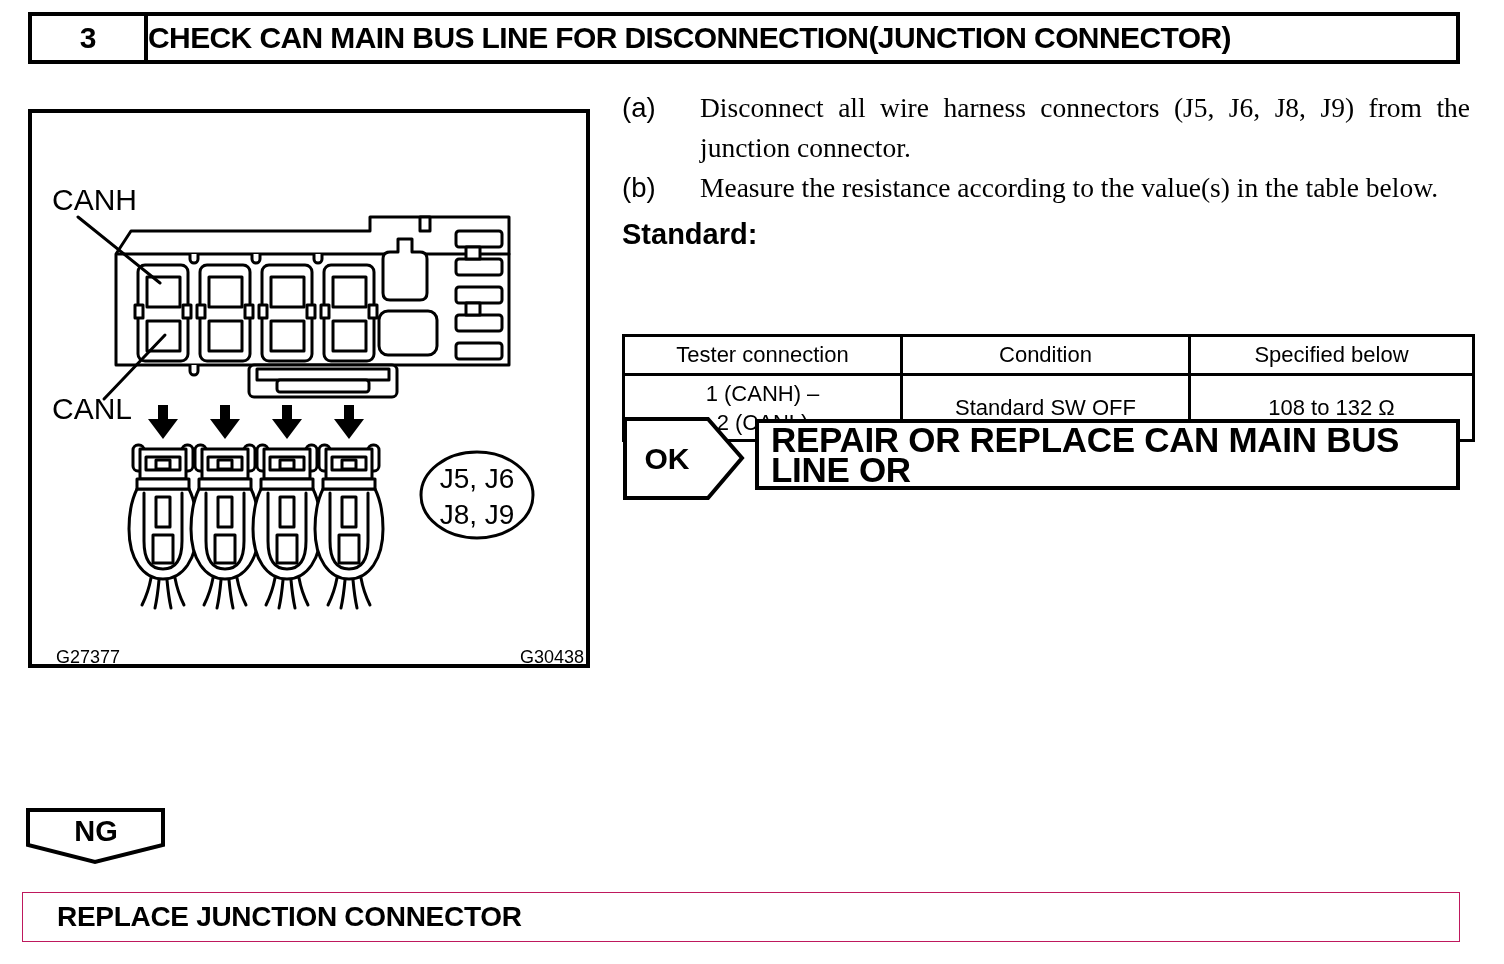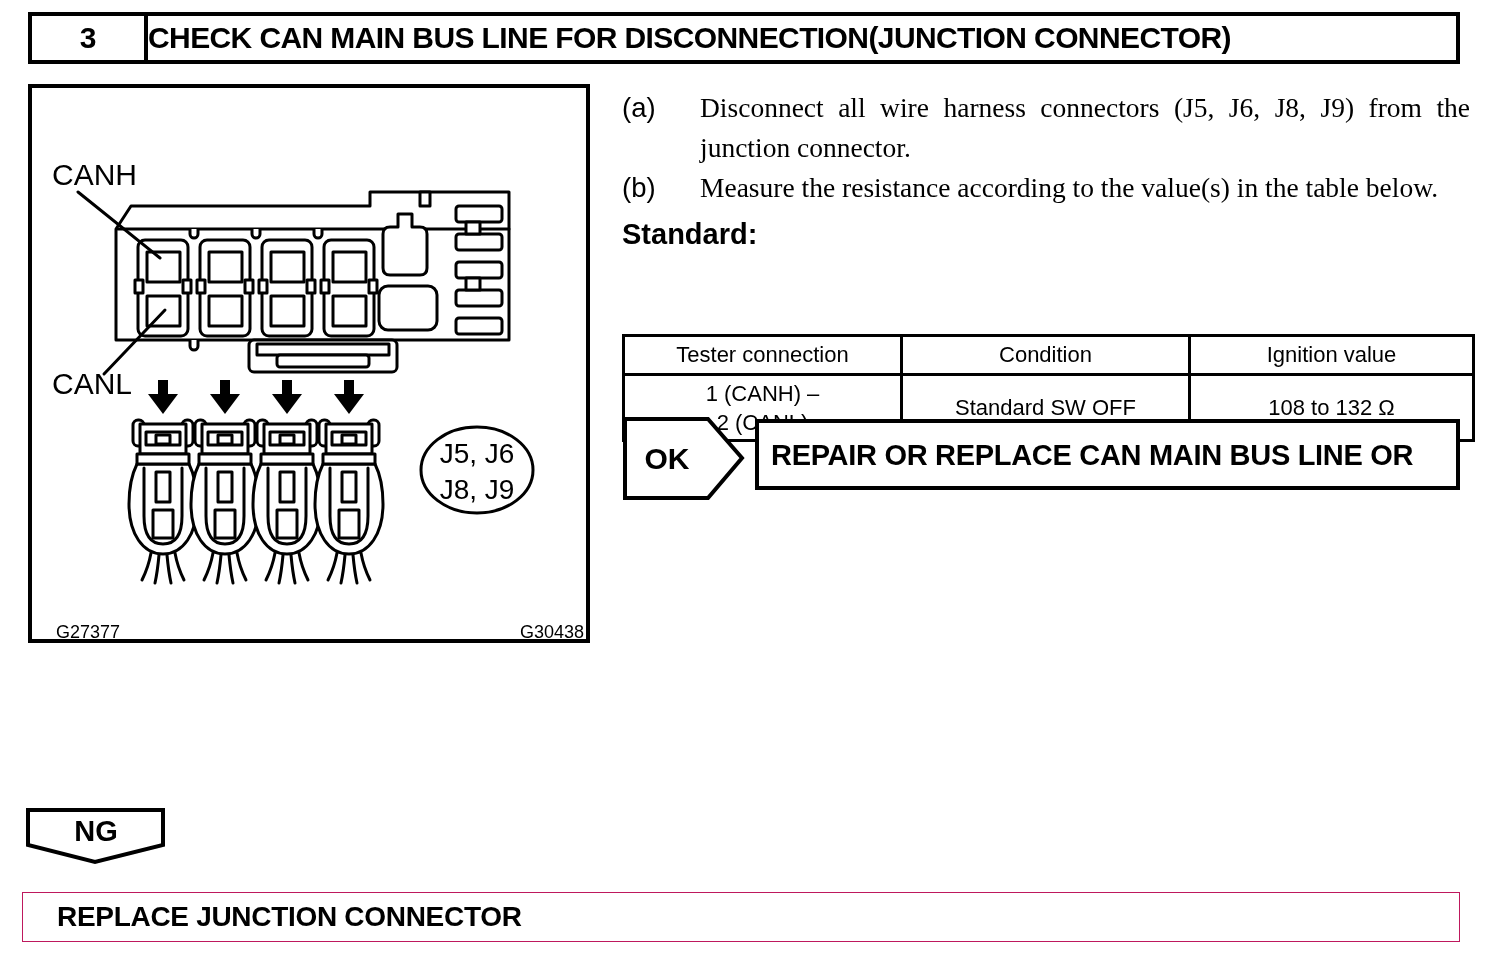--- a/index.html
+++ b/index.html
@@ -11,21 +11,21 @@
   .abs{position:absolute;box-sizing:border-box;}
 
   
   #step-header{left:28px;top:12px;width:1432px;height:52px;border:4px solid #000;display:flex;background:#fff;}
   .step-num{width:112px;border-right:4px solid #000;display:flex;align-items:center;justify-content:center;
             font-weight:bold;font-size:30px;}
   .step-title{flex:1;display:flex;align-items:center;padding-left:0;font-weight:bold;font-size:30px;
               letter-spacing:-0.6px;white-space:nowrap;overflow:hidden;}
 
   
-  #figure-box{left:28px;top:84px;width:562px;height:559px;border:4px solid #000;background:#fff;}
+  #figure-box{left:28px;top:109px;width:562px;height:559px;border:4px solid #000;background:#fff;}
   #figure-box svg{display:block;}
   .ink{stroke:#000;fill:none;stroke-width:3;stroke-linejoin:round;stroke-linecap:round;}
   .inkf{stroke:#000;fill:#fff;stroke-width:3;stroke-linejoin:round;}
   .solid{fill:#000;stroke:none;}
   .figtext{font-family:"Liberation Sans",sans-serif;fill:#000;stroke:none;}
 
   
   #instructions{left:622px;top:88px;width:841px;font-size:27.5px;line-height:40px;}
   .instr-item{position:relative;}
   .instr-marker{position:absolute;left:0;top:0;}
@@ -37,21 +37,21 @@
               font-size:22px;table-layout:fixed;margin-top:36px;}
   #spec-table th,#spec-table td{border:3px solid #000;text-align:center;vertical-align:middle;
                                 font-weight:normal;padding:0;}
   #spec-table th{height:36px;}
   #spec-table td{height:63px;line-height:29px;}
 
   
   #ok-arrow{left:623px;top:417px;}
   #ok-box{left:755px;top:419px;width:705px;height:71px;border:4px solid #000;background:#fff;
           display:flex;flex-direction:column;justify-content:center;padding-left:12px;
-          font-weight:bold;font-size:29px;line-height:30px;letter-spacing:-0.3px;gap:9px;}
+          font-weight:bold;font-size:35px;line-height:30px;letter-spacing:-0.3px;gap:9px;}
 
   
   #ng-badge{left:26px;top:808px;}
   #bottom-bar{left:22px;top:892px;width:1438px;height:50px;border:1px solid #be185d;background:#fff;
               display:flex;align-items:center;padding-left:34px;font-weight:bold;font-size:28px;
               letter-spacing:-0.3px;}
 </style>
 </head>
 <body>
 
@@ -158,21 +158,21 @@
     <div class="instr-text">Measure the resistance according to the value(s) in the table below.</div>
   </div>
   <div class="standard">Standard:</div>
 </div>
 
 <table id="spec-table">
   <tbody>
       <tr>
     <th style="width:275px;">Tester connection</th>
     <th style="width:285px;">Condition</th>
-    <th style="width:281px;">Ignition value</th>
+    <th style="width:281px;">Specified below</th>
   </tr>
   <tr>
     <td>
       <div>1 (CANH) –</div>
       <div>2 (CANL)</div>
     </td>
     <td>Standard SW OFF</td>
     <td>108 to 132 Ω</td>
   </tr>
 </tbody>

